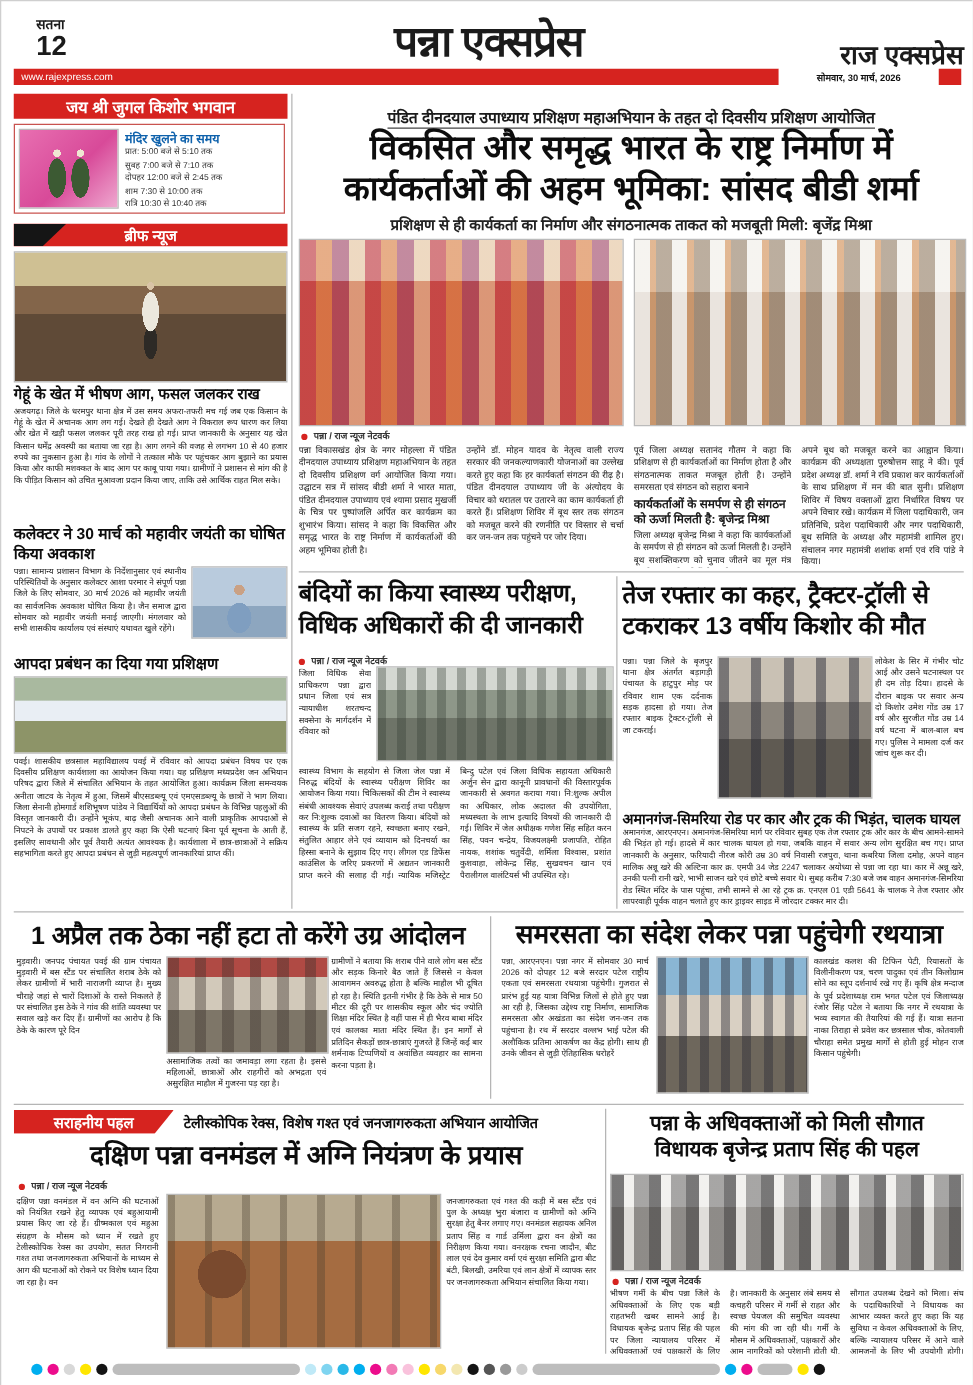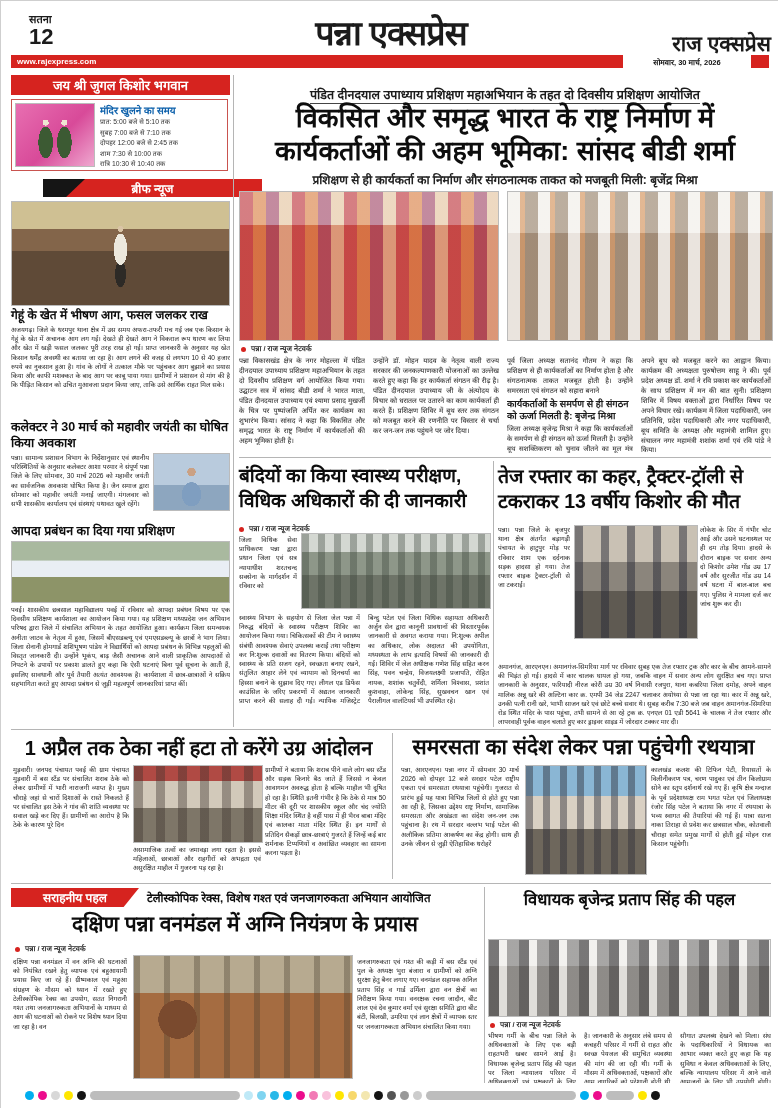--- a/index.html
+++ b/index.html
@@ -54,21 +54,21 @@
       repeating-linear-gradient(90deg,rgba(45,45,55,.45) 0 7px,transparent 7px 17px),
       linear-gradient(180deg,#8ab6d4 0 28%,#d9d0c3 28% 58%,#6e675c 58% 100%);}
   .ph-forest{background:
       radial-gradient(circle 20px at 20% 52%,#7a4a2e 96%,transparent 97%),
       repeating-linear-gradient(90deg,rgba(70,60,45,.35) 0 6px,transparent 6px 30px),
       linear-gradient(180deg,#b7aa90 0 30%,#a56c41 30% 100%);}
   .ph-advocates{background:
       repeating-linear-gradient(90deg,rgba(30,30,35,.55) 0 10px,rgba(250,250,250,.6) 10px 18px,rgba(90,90,95,.45) 18px 30px),
       linear-gradient(180deg,#e6e4de 0 34%,#b9b4aa 34% 100%);}
   .brief-banner{background:#d6231f;color:#fff;font-weight:bold;font-size:12px;
-      display:flex;align-items:center;justify-content:center;position:relative;margin-left:32px;}
+      display:flex;align-items:center;justify-content:center;position:relative;}
   .brief-banner::before{content:"";position:absolute;left:0;top:0;bottom:0;width:42px;
       background:#151515;clip-path:polygon(0 0,100% 0,55% 100%,0 100%);}
   .label-red{background:#d6231f;color:#fff;font-weight:bold;font-size:12px;
       display:flex;align-items:center;justify-content:center;
       clip-path:polygon(0 0,100% 0,88% 100%,0 100%);}
   .marks{display:flex;align-items:center;gap:4px;}
   .mark{display:inline-block;height:9px;border-radius:5px;width:9px;}
 </style>
 </head>
 <body>
@@ -77,21 +77,21 @@
 
   <div class="abs" style="left:28px;top:10px;width:70px;">
     <div style="font-size:11px;font-weight:bold;">सतना</div>
     <div style="font-size:22px;font-weight:bold;line-height:1;">12</div>
   </div>
   <div class="abs center" style="left:200px;top:8px;width:380px;font-size:34px;font-weight:bold;letter-spacing:-1px;">पन्ना एक्सप्रेस</div>
   <div class="abs" style="left:612px;top:28px;width:158px;text-align:right;font-size:21px;font-weight:bold;">राज एक्सप्रेस</div>
 
   <div class="abs" style="left:10px;top:54px;width:758px;height:13px;display:flex;align-items:stretch;">
     <div class="redbar" style="flex:1;padding-left:6px;">
-      <span style="font-size:8px;font-weight:bold;">www.rajexpress.com</span>
+      <span style="font-size:8px;font-weight:normal;">www.rajexpress.com</span>
     </div>
     <div style="width:128px;background:#fff;display:flex;align-items:center;justify-content:center;">
       <span style="font-size:7.5px;font-weight:bold;color:#111;">सोमवार, 30 मार्च, 2026</span>
     </div>
     <div style="width:18px;background:#d6231f;"></div>
   </div>
 
   <div class="abs" style="left:10px;top:98px;width:217px;height:72px;border:1px solid #c9534f;display:flex;padding:3px;gap:5px;box-sizing:border-box;">
     <div class="ph ph-temple" style="position:relative;width:78px;height:62px;flex:none;"></div>
     <div style="flex:1;overflow:hidden;">
@@ -161,20 +161,21 @@
   <div class="ph ph-jail" style="left:300px;top:532px;width:188px;height:74px;"></div>
   <div class="abs bodytxt tiny" style="left:238px;top:612px;width:250px;height:114px;column-count:2;column-gap:8px;">स्वास्थ्य विभाग के सहयोग से जिला जेल पन्ना में निरुद्ध बंदियों के स्वास्थ्य परीक्षण शिविर का आयोजन किया गया। चिकित्सकों की टीम ने स्वास्थ्य संबंधी आवश्यक सेवाएं उपलब्ध कराईं तथा परीक्षण कर नि:शुल्क दवाओं का वितरण किया। बंदियों को स्वास्थ्य के प्रति सजग रहने, स्वच्छता बनाए रखने, संतुलित आहार लेने एवं व्यायाम को दिनचर्या का हिस्सा बनाने के सुझाव दिए गए। लीगल एड डिफेंस काउंसिल के जरिए प्रकरणों में अद्यतन जानकारी प्राप्त करने की सलाह दी गई। न्यायिक मजिस्ट्रेट बिन्दु पटेल एवं जिला विधिक सहायता अधिकारी अर्जुन सेन द्वारा कानूनी प्रावधानों की विस्तारपूर्वक जानकारी से अवगत कराया गया। नि:शुल्क अपील का अधिकार, लोक अदालत की उपयोगिता, मध्यस्थता के लाभ इत्यादि विषयों की जानकारी दी गई। शिविर में जेल अधीक्षक गणेश सिंह सहित करन सिंह, पवन चन्द्रेय, विजयलक्ष्मी प्रजापति, रोहित नायक, शशांक चतुर्वेदी, शर्मिला विश्वास, प्रशांत कुशवाहा, लोकेन्द्र सिंह, सुखवचन खान एवं पैरालीगल वालंटियर्स भी उपस्थित रहे।</div>
 
   <div class="vline" style="left:492px;top:460px;height:266px;"></div>
 
   <div class="abs hl" style="left:497px;top:463px;width:273px;font-size:19.5px;line-height:1.28;">तेज रफ्तार का कहर, ट्रैक्टर-ट्रॉली से टकराकर 13 वर्षीय किशोर की मौत</div>
   <div class="abs bodytxt tiny" style="left:497px;top:524px;width:72px;height:116px;">पन्ना। पन्ना जिले के बृजपुर थाना क्षेत्र अंतर्गत बड़ागड़ी पंचायत के हाटुपुर मोड़ पर रविवार शाम एक दर्दनाक सड़क हादसा हो गया। तेज रफ्तार बाइक ट्रैक्टर-ट्रॉली से जा टकराई।</div>
   <div class="ph ph-accident" style="left:573px;top:524px;width:122px;height:112px;"></div>
   <div class="abs bodytxt tiny" style="left:699px;top:524px;width:71px;height:116px;">लोकेश के सिर में गंभीर चोट आई और उसने घटनास्थल पर ही दम तोड़ दिया। हादसे के दौरान बाइक पर सवार अन्य दो किशोर उमेश गोंड उम्र 17 वर्ष और सुरजीत गोंड उम्र 14 वर्ष घटना में बाल-बाल बच गए। पुलिस ने मामला दर्ज कर जांच शुरू कर दी।</div>
 
+  <div class="abs hl" style="left:497px;top:646px;width:273px;font-size:11.5px;">अमानगंज-सिमरिया रोड पर कार और ट्रक की भिड़ंत, चालक घायल</div>
   <div class="abs bodytxt tiny" style="left:497px;top:661px;width:273px;height:64px;">अमानगंज, आरएनएन। अमानगंज-सिमरिया मार्ग पर रविवार सुबह एक तेज रफ्तार ट्रक और कार के बीच आमने-सामने की भिड़ंत हो गई। हादसे में कार चालक घायल हो गया, जबकि वाहन में सवार अन्य लोग सुरक्षित बच गए। प्राप्त जानकारी के अनुसार, फरियादी नीरज कोरी उम्र 30 वर्ष निवासी रजपुरा, थाना कबरिया जिला दमोह, अपने वाहन मालिक अन्नू खरे की अल्टिना कार क्र. एमपी 34 जेड 2247 चलाकर अयोध्या से पन्ना जा रहा था। कार में अन्नू खरे, उनकी पत्नी रानी खरे, भाभी साजन खरे एवं छोटे बच्चे सवार थे। सुबह करीब 7:30 बजे जब वाहन अमानगंज-सिमरिया रोड स्थित मंदिर के पास पहुंचा, तभी सामने से आ रहे ट्रक क्र. एनएल 01 एडी 5641 के चालक ने तेज रफ्तार और लापरवाही पूर्वक वाहन चलाते हुए कार ड्राइवर साइड में जोरदार टक्कर मार दी।</div>
 
   <div class="hline" style="left:10px;top:728px;width:760px;"></div>
 
   <div class="abs center hl" style="left:10px;top:733px;width:375px;font-size:20px;">1 अप्रैल तक ठेका नहीं हटा तो करेंगे उग्र आंदोलन</div>
   <div class="abs bodytxt tiny" style="left:12px;top:764px;width:116px;height:114px;">मुड़वारी। जनपद पंचायत पवई की ग्राम पंचायत मुड़वारी में बस स्टैंड पर संचालित शराब ठेके को लेकर ग्रामीणों में भारी नाराजगी व्याप्त है। मुख्य चौराहे जहां से चारों दिशाओं के रास्ते निकलते हैं पर संचालित इस ठेके ने गांव की शांति व्यवस्था पर सवाल खड़े कर दिए हैं। ग्रामीणों का आरोप है कि ठेके के कारण पूरे दिन</div>
   <div class="ph ph-protest" style="left:132px;top:764px;width:128px;height:76px;"></div>
   <div class="abs bodytxt tiny" style="left:132px;top:844px;width:128px;height:34px;">असामाजिक तत्वों का जमावड़ा लगा रहता है। इससे महिलाओं, छात्राओं और राहगीरों को अभद्रता एवं असुरक्षित माहौल में गुजरना पड़ रहा है।</div>
   <div class="abs bodytxt tiny" style="left:264px;top:764px;width:121px;height:114px;">ग्रामीणों ने बताया कि शराब पीने वाले लोग बस स्टैंड और सड़क किनारे बैठ जाते हैं जिससे न केवल आवागमन अवरुद्ध होता है बल्कि माहौल भी दूषित हो रहा है। स्थिति इतनी गंभीर है कि ठेके से मात्र 50 मीटर की दूरी पर शासकीय स्कूल और चंद ज्योति शिक्षा मंदिर स्थित है वहीं पास में ही भैरव बाबा मंदिर एवं कालका माता मंदिर स्थित हैं। इन मार्गों से प्रतिदिन सैकड़ों छात्र-छात्राएं गुजरते हैं जिन्हें कई बार शर्मनाक टिप्पणियों व अवांछित व्यवहार का सामना करना पड़ता है।</div>
 
@@ -196,20 +197,21 @@
     <span class="dot"></span>
     <span>पन्ना / राज न्यूज नेटवर्क</span>
   </div>
   <div class="abs bodytxt tiny" style="left:12px;top:956px;width:114px;height:124px;">दक्षिण पन्ना वनमंडल में वन अग्नि की घटनाओं को नियंत्रित रखने हेतु व्यापक एवं बहुआयामी प्रयास किए जा रहे हैं। ग्रीष्मकाल एवं महुआ संग्रहण के मौसम को ध्यान में रखते हुए टेलीस्कोपिक रेक्स का उपयोग, सतत निगरानी गश्त तथा जनजागरुकता अभियानों के माध्यम से आग की घटनाओं को रोकने पर विशेष ध्यान दिया जा रहा है। वन</div>
   <div class="ph ph-forest" style="left:132px;top:954px;width:218px;height:122px;"></div>
   <div class="abs bodytxt tiny" style="left:356px;top:956px;width:120px;height:124px;">जनजागरुकता एवं गश्त की कड़ी में बस स्टैंड एवं पुल के अध्यक्ष भुरा बंजारा व ग्रामीणों को अग्नि सुरक्षा हेतु बैनर लगाए गए। वनमंडल सहायक अनिल प्रताप सिंह व गार्ड उर्मिला द्वारा वन क्षेत्रों का निरीक्षण किया गया। वनरक्षक रचना जादौन, बीट लाल एवं देव कुमार वर्मा एवं सुरक्षा समिति द्वारा बीट बंटी, बिलखी, उमरिया एवं लान क्षेत्रों में व्यापक स्तर पर जनजागरुकता अभियान संचालित किया गया।</div>
 
   <div class="vline" style="left:483px;top:886px;height:196px;"></div>
 
   <div class="abs center hl" style="left:487px;top:888px;width:283px;font-size:16.5px;line-height:1.3;">
+    <div>पन्ना के अधिवक्ताओं को मिली सौगात</div>
     <div>विधायक बृजेन्द्र प्रताप सिंह की पहल</div>
   </div>
   <div class="ph ph-advocates" style="left:487px;top:938px;width:281px;height:76px;"></div>
   <div class="abs cap" style="left:489px;top:1018px;width:140px;">
     <span class="dot"></span>
     <span>पन्ना / राज न्यूज नेटवर्क</span>
   </div>
   <div class="abs bodytxt tiny" style="left:487px;top:1030px;width:88px;height:52px;">भीषण गर्मी के बीच पन्ना जिले के अधिवक्ताओं के लिए एक बड़ी राहतभरी खबर सामने आई है। विधायक बृजेन्द्र प्रताप सिंह की पहल पर जिला न्यायालय परिसर में अधिवक्ताओं एवं पक्षकारों के लिए शीतल पेयजल हेतु वाटर कूलर की सौगात मिली है।</div>
   <div class="abs bodytxt tiny" style="left:583px;top:1030px;width:88px;height:52px;">है। जानकारी के अनुसार लंबे समय से कचहरी परिसर में गर्मी से राहत और स्वच्छ पेयजल की समुचित व्यवस्था की मांग की जा रही थी। गर्मी के मौसम में अधिवक्ताओं, पक्षकारों और आम नागरिकों को परेशानी होती थी, जिसे अब बड़ी सौगात के रूप में देखा जा रहा</div>
   <div class="abs bodytxt tiny" style="left:679px;top:1030px;width:91px;height:52px;">सौगात उपलब्ध देखने को मिला। संघ के पदाधिकारियों ने विधायक का आभार व्यक्त करते हुए कहा कि यह सुविधा न केवल अधिवक्ताओं के लिए, बल्कि न्यायालय परिसर में आने वाले आमजनों के लिए भी उपयोगी होगी। पदाधिकारियों और सदस्यों में इसे सकारात्मक कदम माना जा रहा है।</div>

